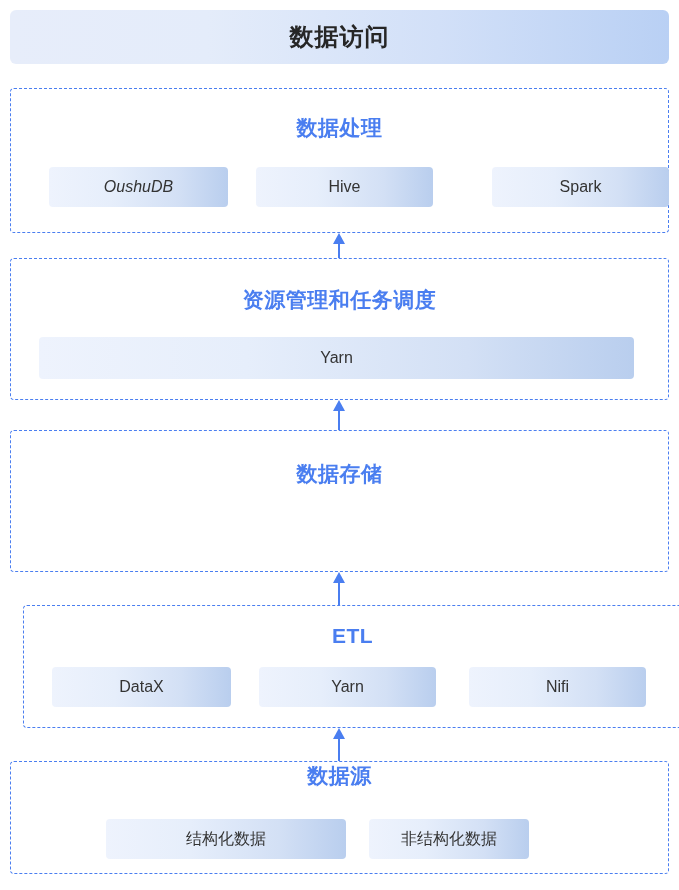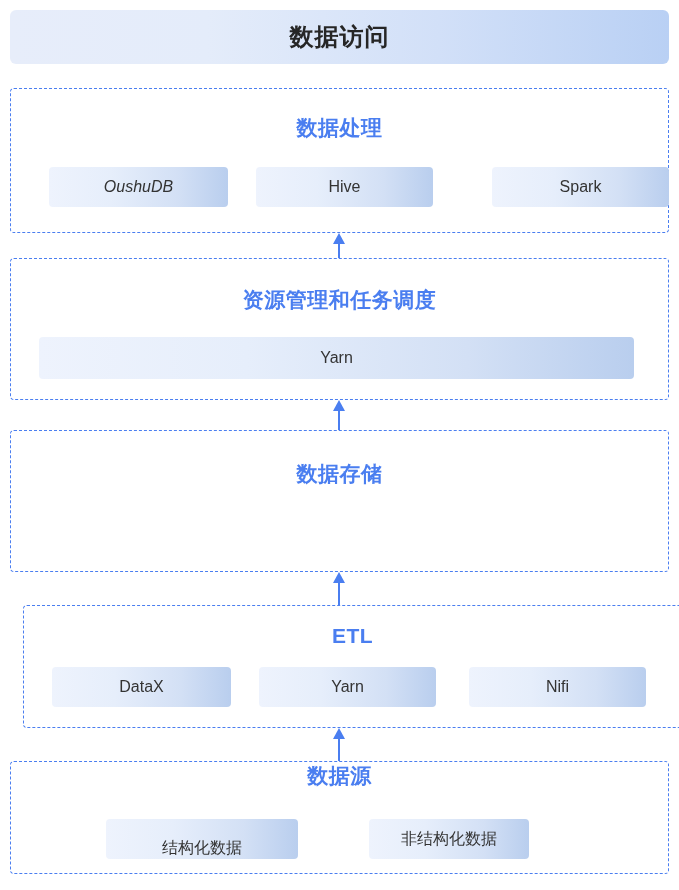--- a/index.html
+++ b/index.html
@@ -172,21 +172,21 @@
   </div>
 
   <div class="arrow" style="left:331px; top:728px; height:33px;">
     <div class="shaft" style="height:25px;"></div>
     <div class="head"></div>
   </div>
 
   <div class="section" style="top:761px; height:113px;">
     <div class="section-title" style="top:0;">数据源</div>
 
-    <div class="chip" style="left:95px; top:57px; width:192px;align-items:flex-end;">
+    <div class="chip" style="left:95px; top:57px; width:240px;">
       <span class="chip-label">结构化数据</span>
     </div>
     <div class="chip" style="left:358px; top:57px; width:160px;">
       <span class="chip-label">非结构化数据</span>
     </div>
   </div>
 
 </div>
 
 </body></html>

